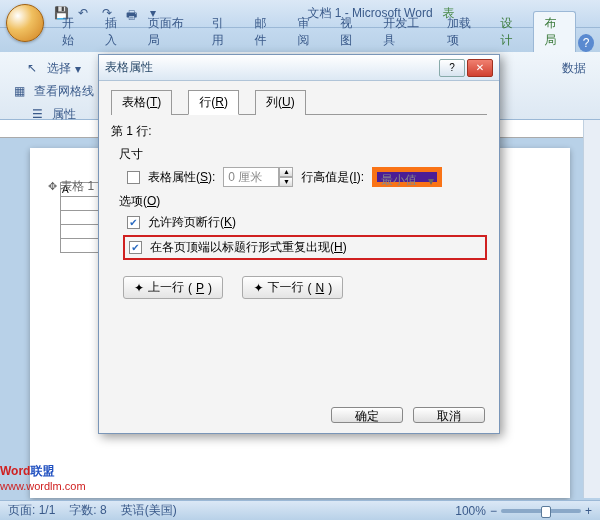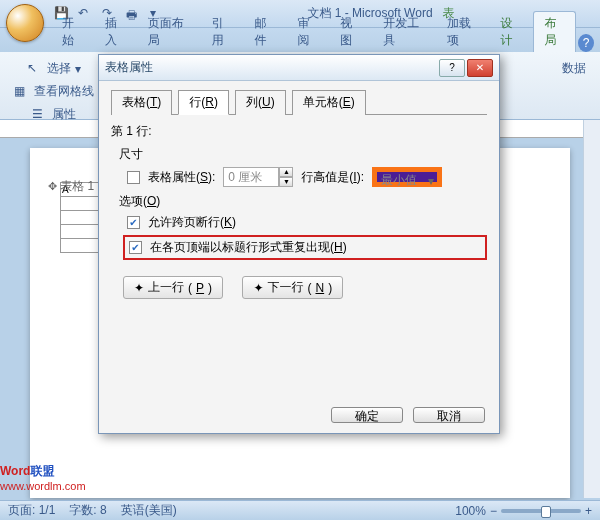--- a/index.html
+++ b/index.html
@@ -31,21 +31,21 @@
 .slider::after{content:"";position:absolute;left:50%;top:-3px;width:8px;height:10px;background:#fff;border:1px solid #5a7a9a;border-radius:2px}
 
 .dialog{position:absolute;top:54px;left:98px;width:402px;height:380px;background:#f4f4f4;border:1px solid #7a96b8;box-shadow:3px 3px 10px rgba(0,0,0,.4);z-index:50}
 .dlg-title{height:26px;background:linear-gradient(#fff,#dce8f4);display:flex;align-items:center;padding:0 6px;border-bottom:1px solid #b0c4d8}
 .dlg-title span:first-child{flex:1;color:#2a4a6a}
 .dlg-btns{display:flex;gap:2px}
 .dlg-btns div{width:26px;height:18px;border:1px solid #8aa;background:linear-gradient(#fff,#d8e4f0);text-align:center;font-size:10px;line-height:16px;border-radius:2px}
 .dlg-btns .close{background:linear-gradient(#f08070,#d04030);color:#fff;border-color:#a03020}
 .dlg-body{padding:8px 12px}
 .tabstrip{display:flex;border-bottom:1px solid #999;margin-bottom:8px}
-.dtab{padding:3px 10px;border:1px solid #999;border-bottom:none;margin-right:6px;background:#f4f4f4;position:relative;top:1px;cursor:pointer}
+.dtab{padding:3px 10px;border:1px solid #999;border-bottom:none;margin-right:16px;background:#f4f4f4;position:relative;top:1px;cursor:pointer}
 .dtab.active{background:#fff;border-bottom:1px solid #fff}
 .dtab u{text-decoration:underline}
 .section{margin:6px 0 4px;color:#000}
 .row{display:flex;align-items:center;gap:8px;margin:4px 0 4px 16px}
 .chk{width:13px;height:13px;border:1px solid #888;background:#fff;display:inline-flex;align-items:center;justify-content:center;font-size:10px;color:#2a6ac0}
 .spin{display:flex;align-items:flex-end}
 .spin input{width:56px;height:20px;border:1px solid #aaa;padding:0 4px;background:#fff;color:#888}
 .spin .sbtns{display:flex;flex-direction:column}
 .spin .sbtns div{width:14px;height:10px;border:1px solid #aaa;background:linear-gradient(#fff,#ddd);font-size:7px;text-align:center;line-height:8px}
 .sel{height:20px;border:5px solid #f97316;background:#4c1d95;padding:0 16px 0 4px;color:#888;position:relative;min-width:70px}
@@ -144,21 +144,20 @@
     <div class="dlg-btns">
       <div>?</div>
       <div class="close">✕</div>
     </div>
   </div>
   <div class="dlg-body">
     <div class="tabstrip">
       <div class="dtab"><span>表格</span>(<u>T</u>)</div>
       <div class="dtab active"><span>行</span>(<u>R</u>)</div>
       <div class="dtab"><span>列</span>(<u>U</u>)</div>
-      <div class="dtab"><span>单元格</span>(<u>E</u>)</div>
     </div>
 
     <div class="section">第 1 行:</div>
     <div class="section" style="margin-left:8px">尺寸</div>
     <div class="row">
       <span class="chk"></span>
       <span><span>表格属性</span>(<u>S</u>):</span>
       <div class="spin">
         <input disabled="" value="0 厘米" style="">
         <div class="sbtns">

